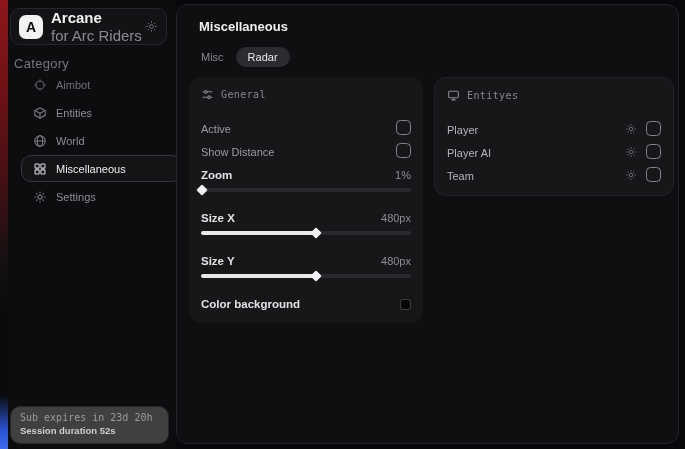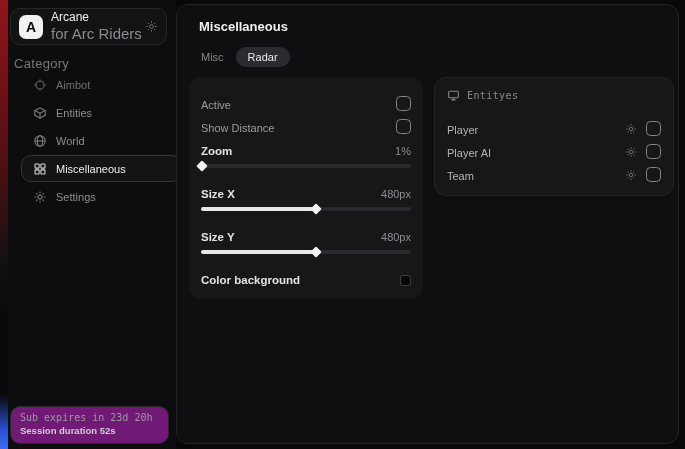--- a/index.html
+++ b/index.html
@@ -12,36 +12,36 @@
     background:linear-gradient(180deg,#8e161b 0%,#6b1115 22%,#391013 45%,#141012 58%,#0a0a0c 70%,#0a0a0c 88%,#2b54d6 96%,#3f6af0 100%); }
 
   
   .sidebar { position:absolute; left:8px; top:0; width:168px; height:449px; background:#0d0d0f; }
   .app-card { position:absolute; left:2px; top:8px; width:157px; height:37px;
     background:#131316; border:1px solid #26262b; border-radius:10px;
     display:flex; align-items:center; padding:0 8px; }
   .logo { width:24px; height:24px; border-radius:7px; background:#f2f2f4; color:#0a0a0c;
     font-weight:bold; font-size:14px; display:flex; align-items:center; justify-content:center; flex:0 0 auto; }
   .app-meta { margin-left:8px; flex:1; line-height:1.15; }
-  .app-name { font-size:12px; font-weight:normal; color:#f0f0f2; }
+  .app-name { font-size:15px; font-weight:bold; color:#f0f0f2; }
   .app-sub { font-size:15px; color:#8a8a90; }
   .app-gear { color:#6f6f75; display:flex; }
 
   .cat-label { position:absolute; left:6px; top:56px; font-size:13px; color:#75757b; letter-spacing:.3px; }
 
   .nav { position:absolute; left:13px; top:71px; width:161px; }
   .nav-item { height:27px; display:flex; align-items:center; gap:9px; padding:0 11px;
     color:#8d8d93; font-size:11px; border:1px solid transparent; border-radius:10px; margin-bottom:1px; }
   .nav-item .nicon { display:flex; color:#7c7c82; }
   .nav-item.dim { color:#6e6e74; } .nav-item.dim .nicon{ color:#5f5f65; }
   .nav-item.active { background:#141417; border-color:#35363c; color:#ececef; }
   .nav-item.active .nicon { color:#d9d9dd; }
 
   .sub-card { position:absolute; left:2px; top:406px; width:159px; height:38px;
-    background:#701a75; border:1px solid #26262b; border-radius:10px; padding:5px 9px; }
+    background:#404040; border:1px solid #26262b; border-radius:10px; padding:5px 9px; }
   .sub-line1 { font-family:"DejaVu Sans Mono", monospace; font-size:10px; color:#9a9aa0; white-space:nowrap; }
   .sub-line2 { font-size:9.5px; font-weight:bold; color:#cfcfd4; margin-top:2px; }
 
   
   .main { position:absolute; left:176px; top:4px; width:503px; height:440px;
     background:#0f0f12; border:1px solid #232329; border-radius:12px; }
   .page-title { position:absolute; left:22px; top:14px; font-size:13px; font-weight:bold; color:#f0f0f2; }
   .tabs { position:absolute; left:14px; top:42px; display:flex; align-items:center; gap:2px; }
   .tab { font-size:11px; padding:4px 10px; border-radius:999px; color:#85858c; }
   .tab.active { background:#2b2c31; color:#e8e8ea; padding:4px 12px; }
@@ -156,20 +156,30 @@
     <div class="page-title">Miscellaneous</div>
 
     <div class="tabs">
       <div class="tab">Misc</div>
       <div class="tab active">Radar</div>
     </div>
 
     <div class="cards">
 
       <div class="card general">
+        <div class="card-head">
+          <span class="hicon">
+            <svg width="13" height="13" viewBox="0 0 24 24" fill="none" stroke="currentColor" stroke-width="2">
+              <path d="M3 7h18M3 17h18"></path>
+              <circle cx="9" cy="7" r="2.4" fill="#17171a"></circle>
+                <circle cx="15" cy="17" r="2.4" fill="#17171a"></circle>
+            </svg>
+          </span>
+          <span>General</span>
+        </div>
 
         <div class="row">
           <span class="row-label">Active</span>
           <span class="checkbox"></span>
         </div>
         <div class="row">
           <span class="row-label">Show Distance</span>
           <span class="checkbox"></span>
         </div>
 

